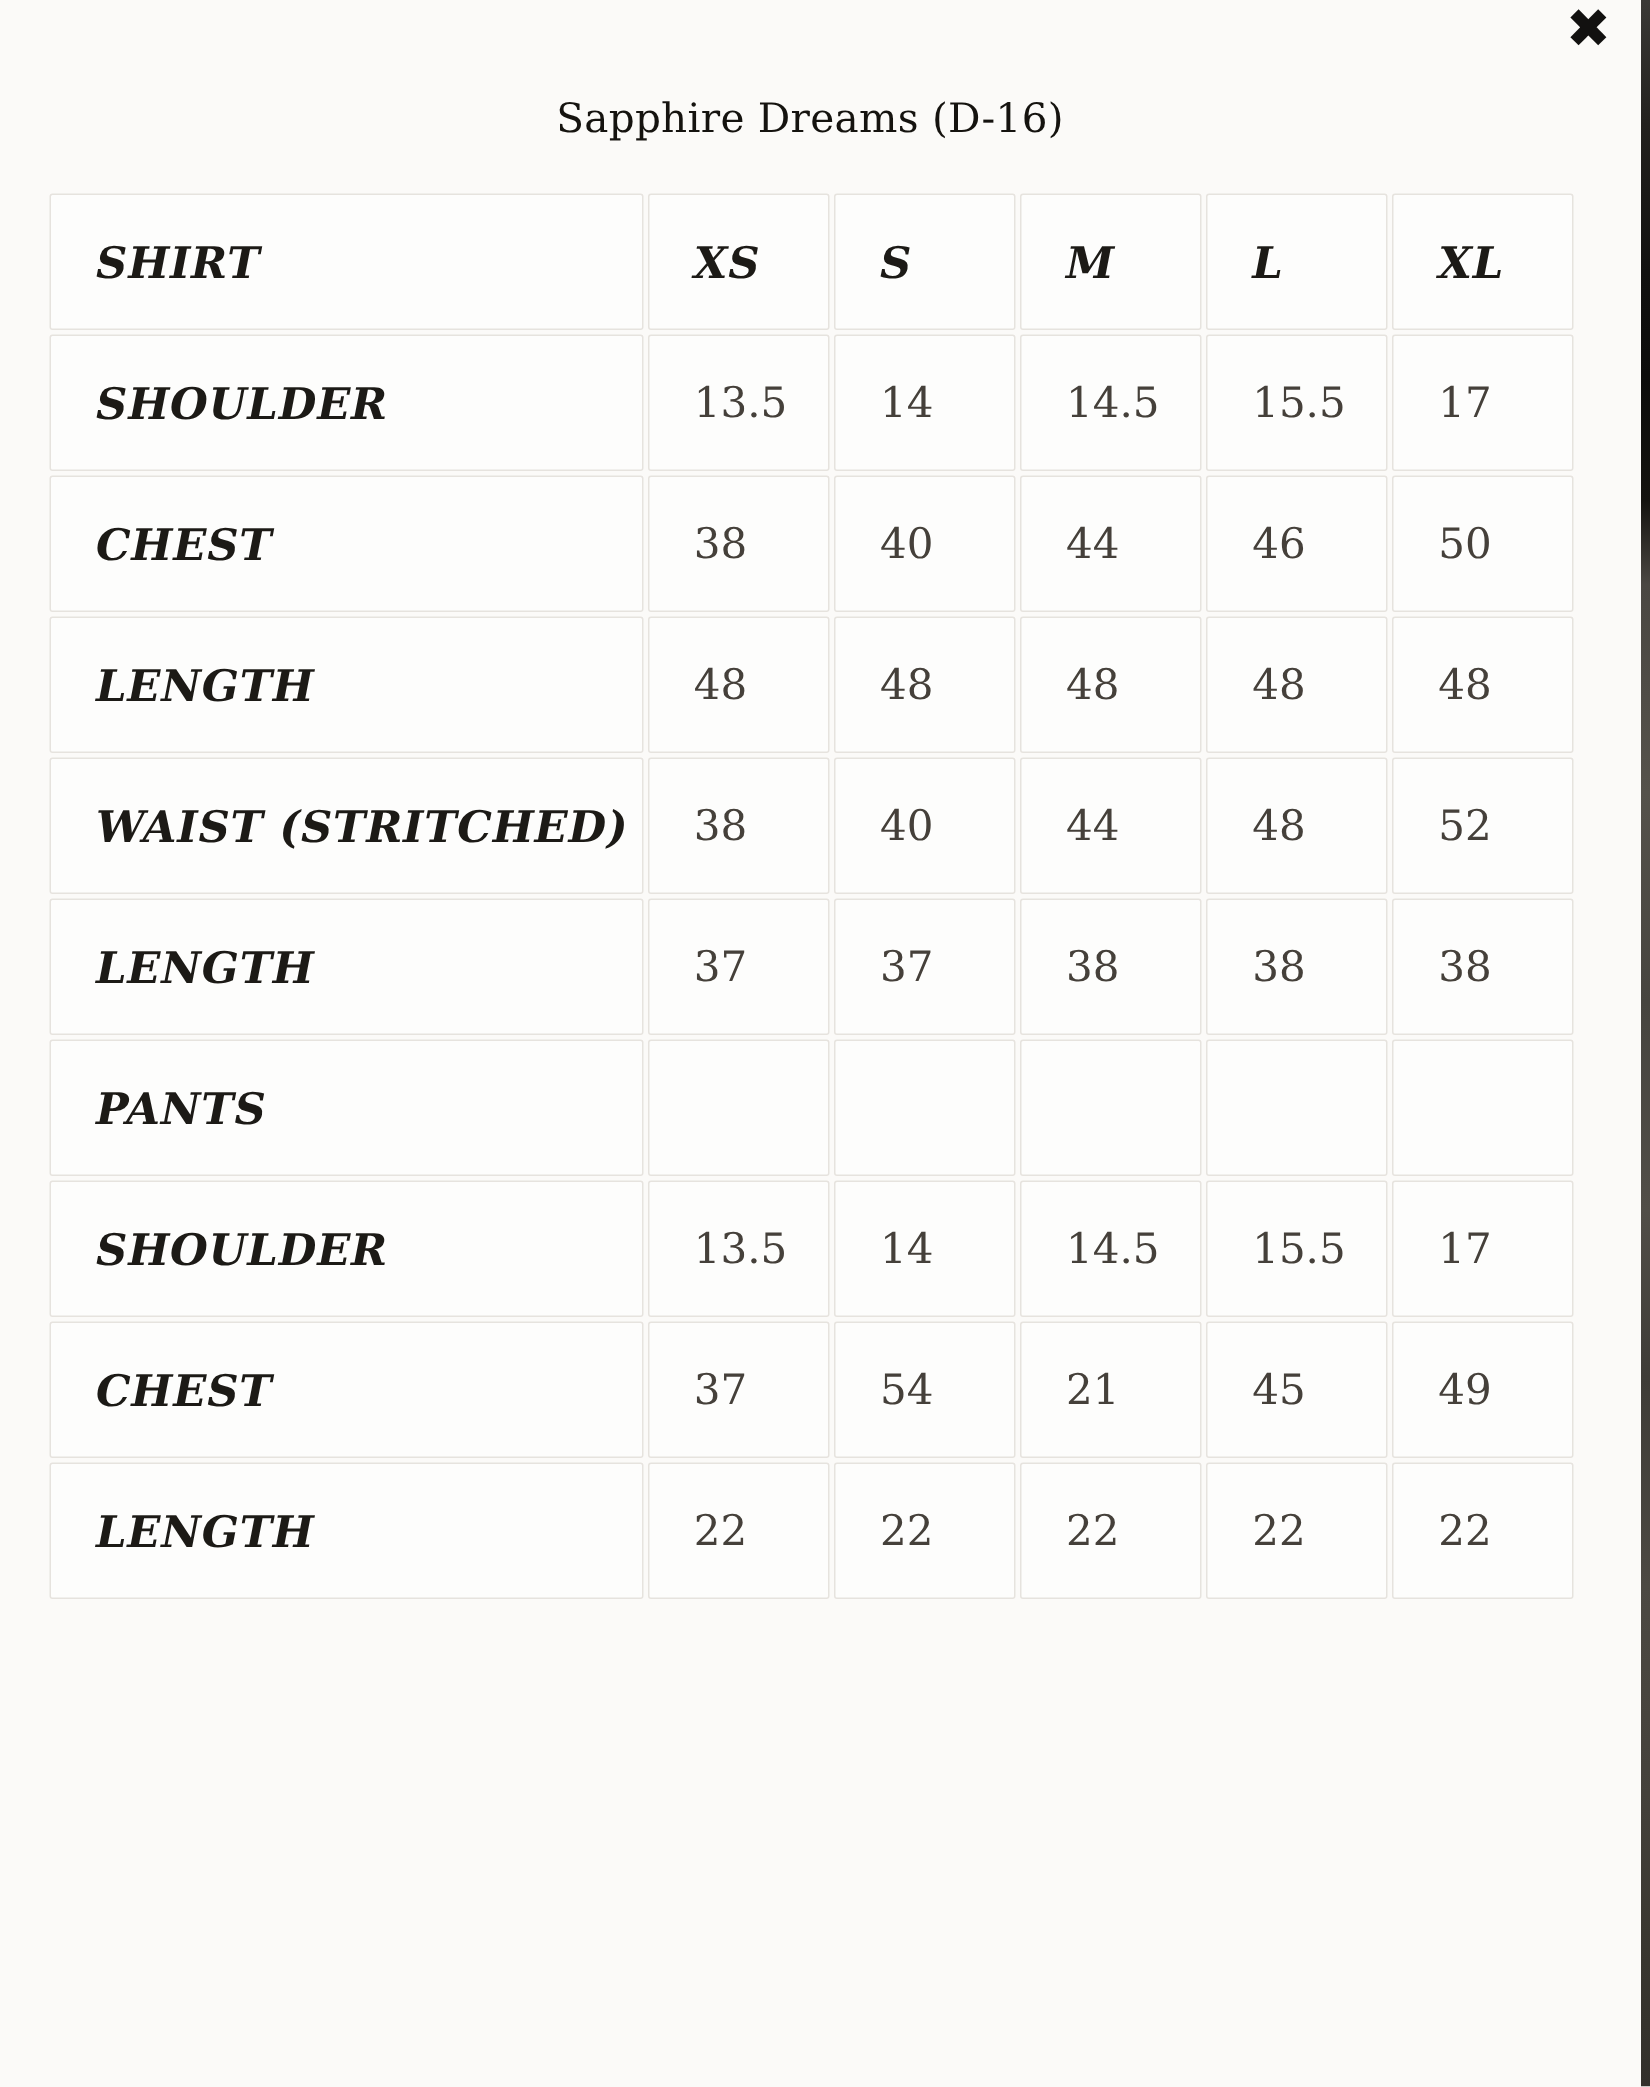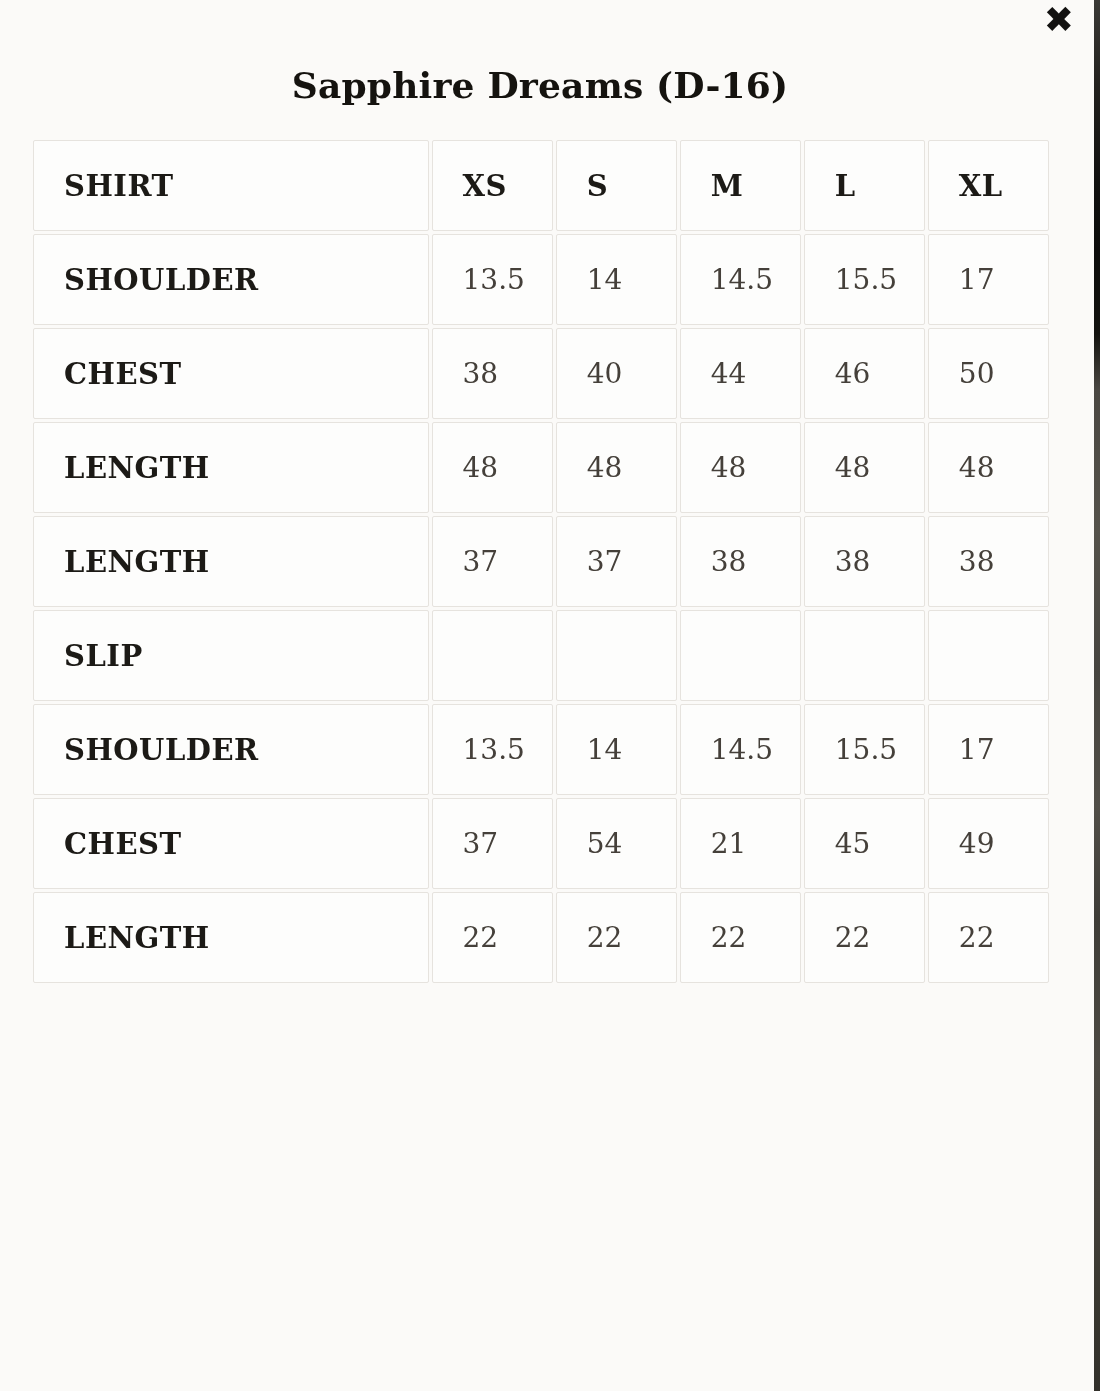--- a/index.html
+++ b/index.html
@@ -37,22 +37,22 @@
     font-size: 36px;
     font-weight: 700;
     line-height: 1;
     color: #121110;
     font-family: "DejaVu Sans", sans-serif;
   }
   .modal-title {
     margin: 64px 0 0 30px;
     width: 1020px;
     text-align: center;
-    font-size: 36px;
-    font-weight: 700;
+    font-size: 27px;
+    font-weight: 400;
     letter-spacing: 0.2px;
     color: #15130f;
   }
   table.size-chart {
     margin: 31px 0 0 30px;
     border-collapse: separate;
     border-spacing: 3px;
     table-layout: fixed;
     width: 1022px;
   }
@@ -69,20 +69,21 @@
     white-space: nowrap;
   }
   .size-chart col.label-col { width: 392px; }
   .size-chart col.size-col  { width: 120px; }
   .size-chart th,
   .size-chart td.label-cell {
     font-size: 29px;
     font-weight: 700;
     letter-spacing: 0.5px;
     color: #1c1a16;
+    font-style: italic;
   }
   .size-chart td.value-cell {
     font-size: 28px;
     font-weight: 400;
     color: #45403a;
   }
 </style>
 </head>
 <body>
 
@@ -132,29 +133,37 @@
       </tr>
       <tr>
         <td class="label-cell">LENGTH</td>
         <td class="value-cell">48</td>
         <td class="value-cell">48</td>
         <td class="value-cell">48</td>
         <td class="value-cell">48</td>
         <td class="value-cell">48</td>
       </tr>
       <tr>
+        <td class="label-cell">WAIST (STRITCHED)</td>
+        <td class="value-cell">38</td>
+        <td class="value-cell">40</td>
+        <td class="value-cell">44</td>
+        <td class="value-cell">48</td>
+        <td class="value-cell">52</td>
+      </tr>
+      <tr>
         <td class="label-cell">LENGTH</td>
         <td class="value-cell">37</td>
         <td class="value-cell">37</td>
         <td class="value-cell">38</td>
         <td class="value-cell">38</td>
         <td class="value-cell">38</td>
       </tr>
       <tr>
-        <td class="label-cell">SLIP</td>
+        <td class="label-cell">PANTS</td>
         <td class="value-cell"></td>
         <td class="value-cell"></td>
         <td class="value-cell"></td>
         <td class="value-cell"></td>
         <td class="value-cell"></td>
       </tr>
       <tr>
         <td class="label-cell">SHOULDER</td>
         <td class="value-cell">13.5</td>
         <td class="value-cell">14</td>

